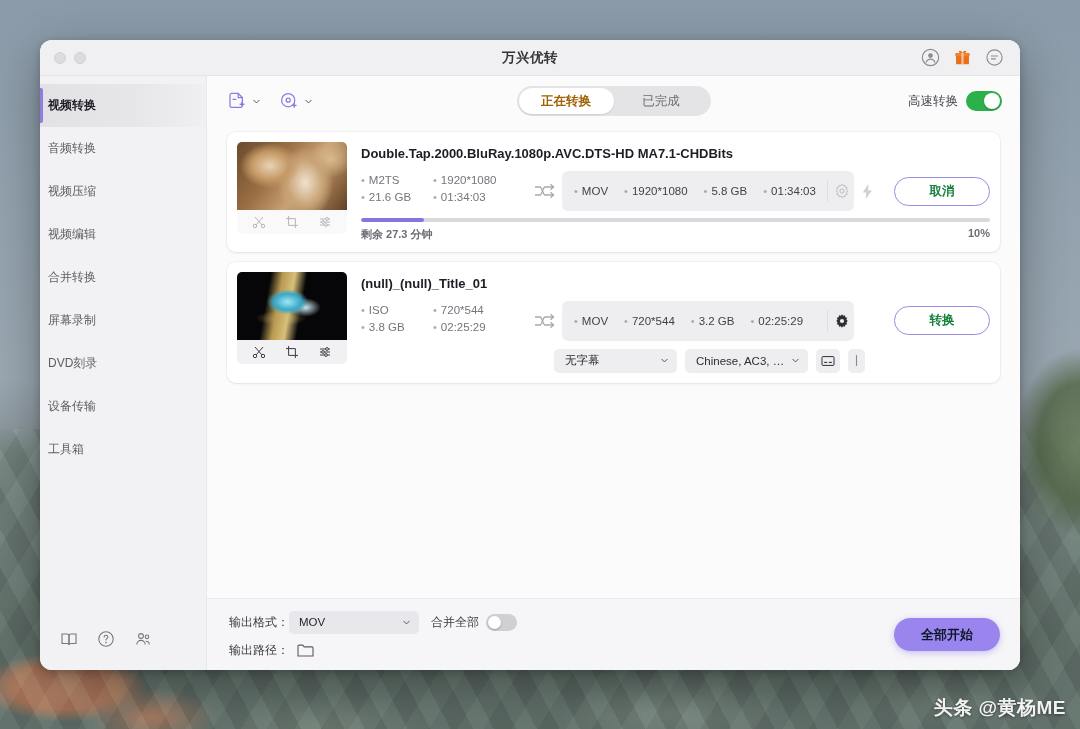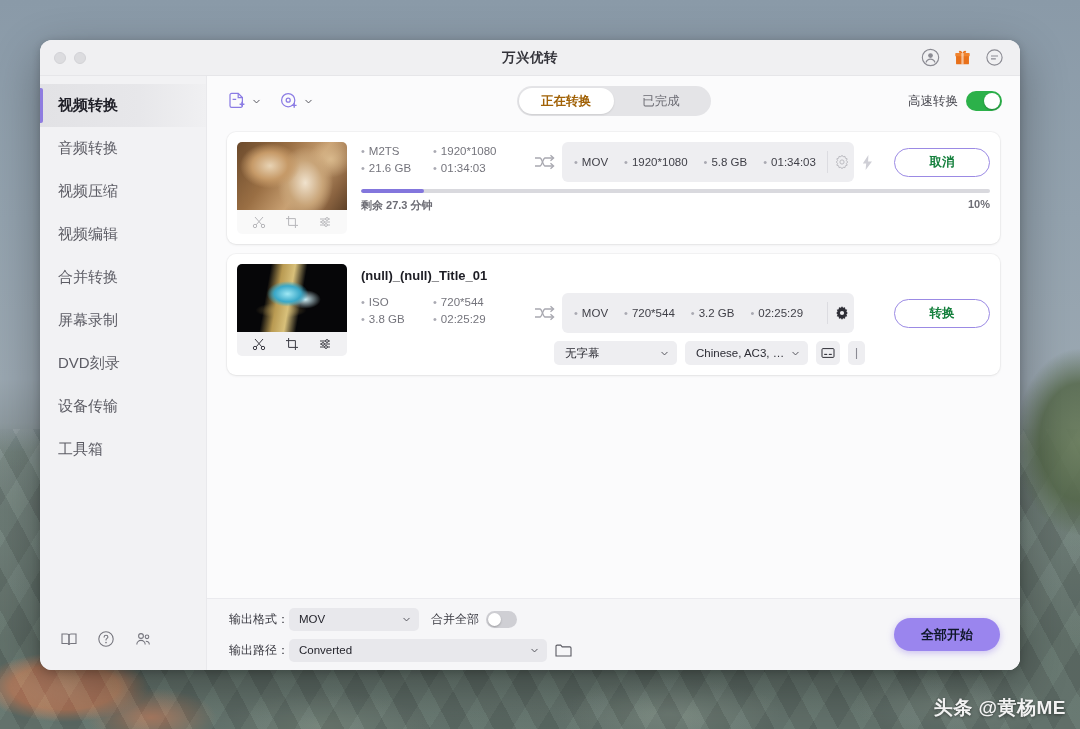--- a/index.html
+++ b/index.html
@@ -60,22 +60,22 @@
 
   .body-row { display: flex; flex: 1; min-height: 0; }
 
   
   .sidebar {
     width: 167px; background: #f2f2f4; flex: none;
     display: flex; flex-direction: column; border-right: 1px solid #e9e9ec;
   }
   .nav { padding-top: 8px; flex: 1; }
   .nav-item {
-    height: 43px; display: flex; align-items: center; padding-left: 18px;
-    font-size: 15px; color: #5c5c64; position: relative; cursor: pointer;
+    height: 43px; display: flex; align-items: center; padding-left: 8px;
+    font-size: 12px; color: #5c5c64; position: relative; cursor: pointer;
   }
   .nav-item.active {
     color: #1f1f27; font-weight: 700;
     background: linear-gradient(90deg, #e2e2e5 0%, #e7e7ea 60%, #f0f0f2 100%);
   }
   .nav-item.active::before {
     content: ""; position: absolute; left: 0; top: 4px; bottom: 4px; width: 3px;
     background: #8f7de0; border-radius: 0 2px 2px 0;
   }
   .side-foot { display: flex; gap: 19px; padding: 0 0 22px 20px; align-items: center; }
@@ -397,20 +397,21 @@
                 <line x1="2" y1="7" x2="12" y2="7" stroke="#55555d" stroke-width="1"></line>
                 <line x1="2" y1="10" x2="12" y2="10" stroke="#55555d" stroke-width="1"></line>
                 <circle cx="9" cy="4" r="1.4" fill="#f1f1f3" stroke="#55555d" stroke-width="1"></circle>
                 <circle cx="5" cy="7" r="1.4" fill="#f1f1f3" stroke="#55555d" stroke-width="1"></circle>
                 <circle cx="8" cy="10" r="1.4" fill="#f1f1f3" stroke="#55555d" stroke-width="1"></circle>
               </svg>
             </div>
           </div>
 
           <div class="card-body">
+            <div class="file-name">Double.Tap.2000.BluRay.1080p.AVC.DTS-HD MA7.1-CHDBits</div>
             <div class="meta-row">
               <div class="src-meta">
                 <div class="mline">
                   <span class="mi w1">M2TS</span>
                   <span class="mi">1920*1080</span>
                 </div>
                 <div class="mline">
                   <span class="mi w1">21.6 GB</span>
                   <span class="mi">01:34:03</span>
                 </div>
@@ -559,26 +560,20 @@
             </div>
             <div class="merge">
               <span class="merge-label">合并全部</span>
               <div class="switch sm">
                   <div class="knob"></div>
                 </div>
             </div>
           </div>
           <div class="f-line">
             <span class="f-label">输出路径：</span>
-            <div class="f-sel path">
-              <span class="txt">Converted</span>
-              <svg class="chev" viewBox="0 0 10 10">
-                <path d="M2 3.6L5 6.6l3-3" fill="none" stroke="#55555d" stroke-width="1.1" stroke-linecap="round"></path>
-              </svg>
-            </div>
             <svg class="folder-ico" viewBox="0 0 17 15">
               <path d="M1 13V3.2c0-.6.5-1.1 1.1-1.1h3.6l1.5 1.8h7.7c.6 0 1.1.5 1.1 1.1V13z" fill="none" stroke="#5a5a62" stroke-width="1.1"></path>
             </svg>
           </div>
         </div>
         <button class="start-btn">全部开始</button>
       </div>
 
     </div>
   </div>

